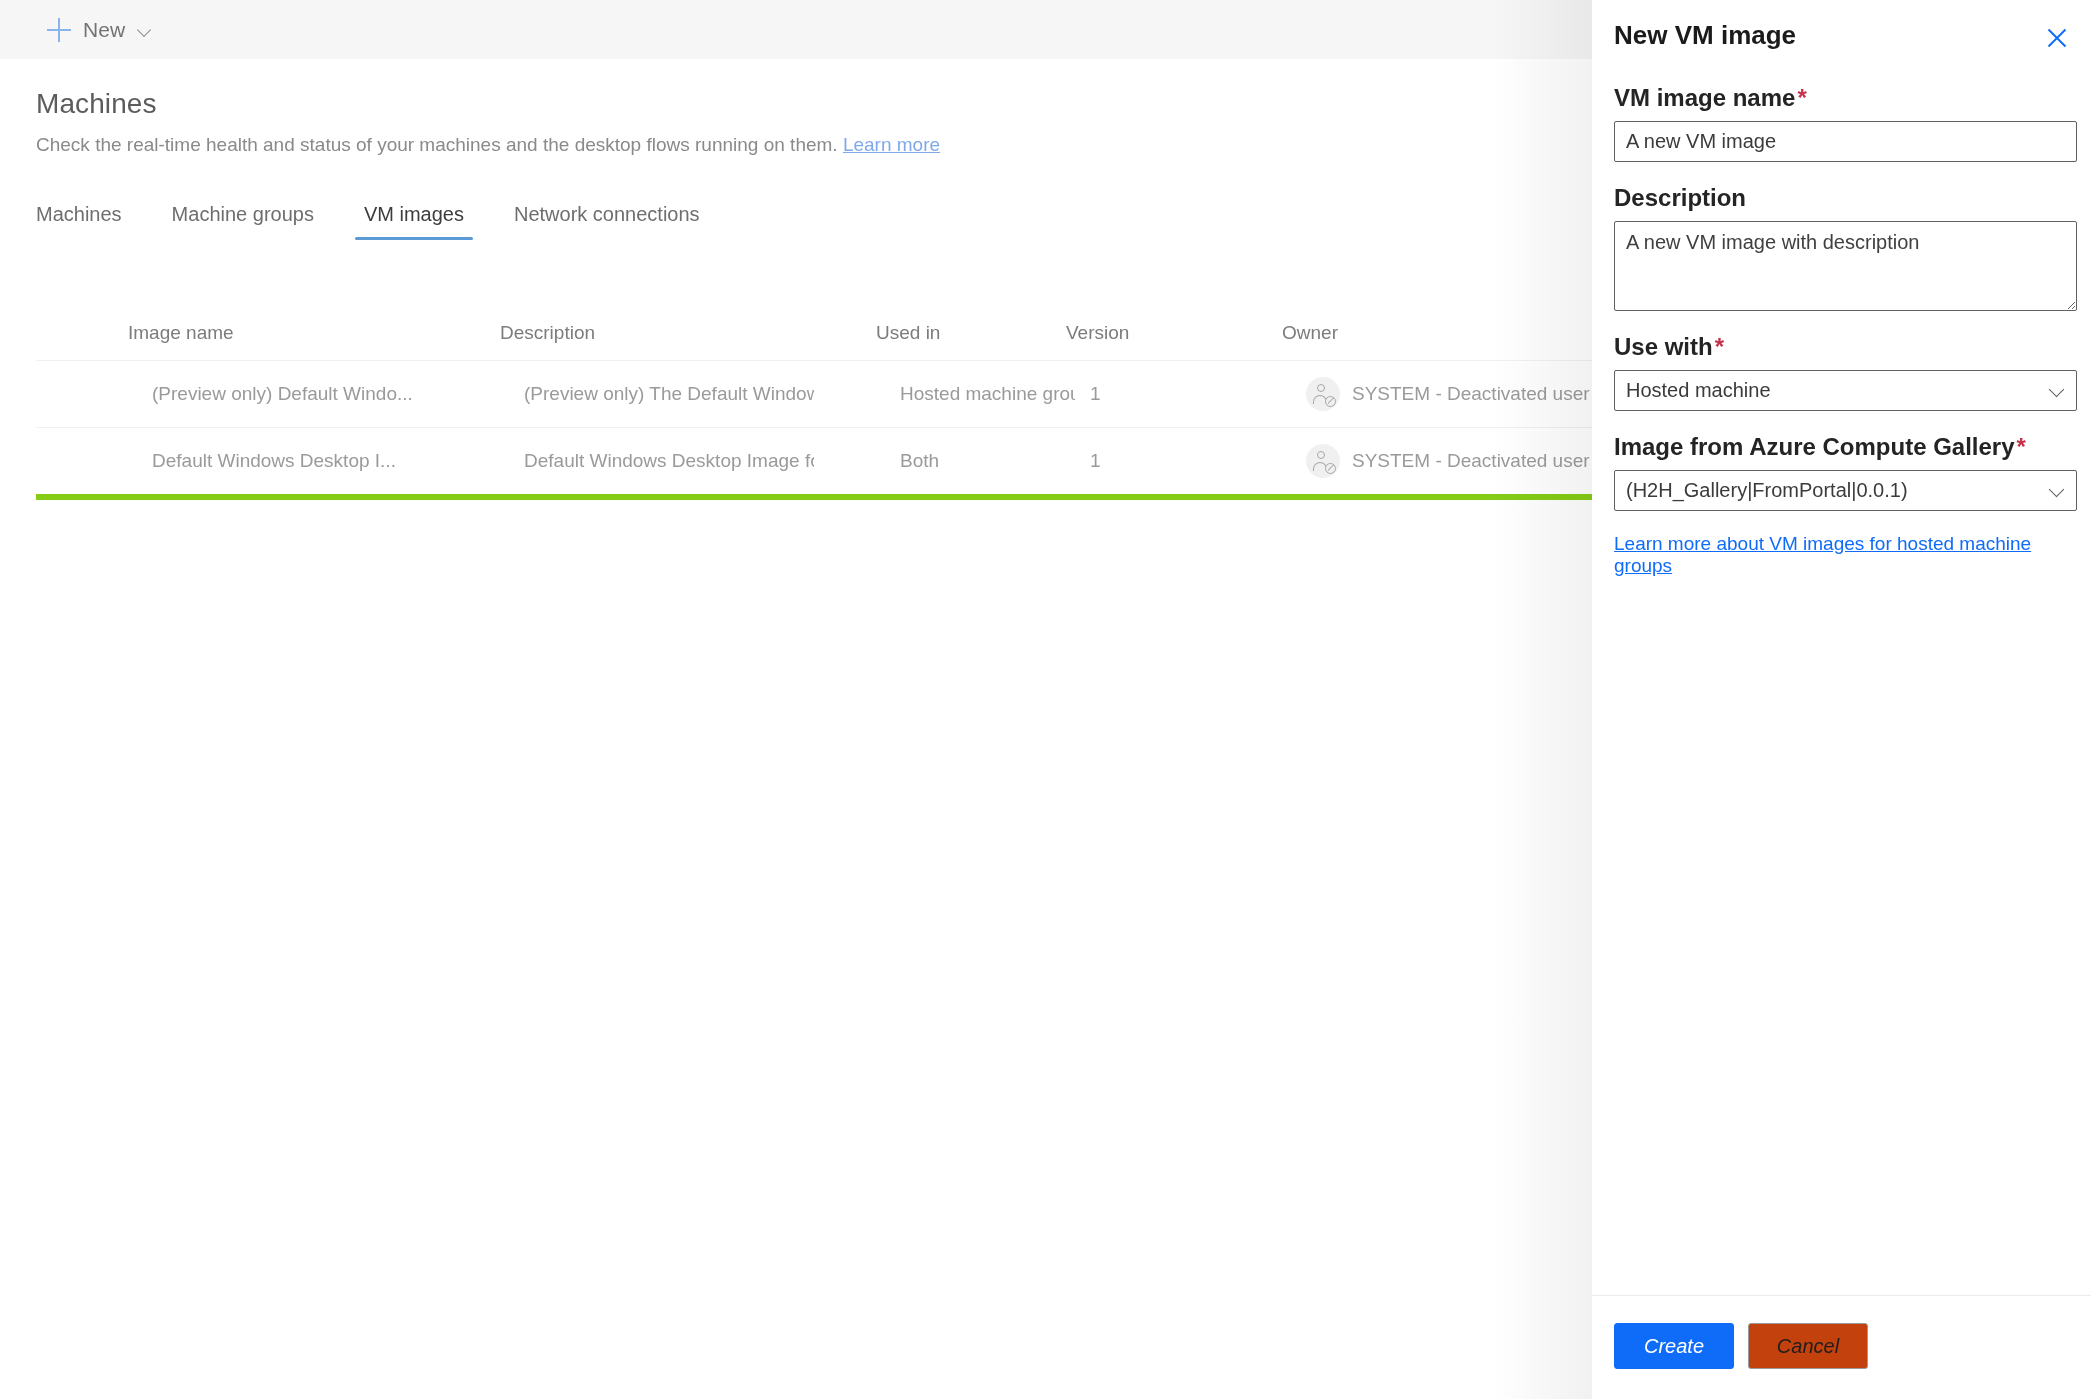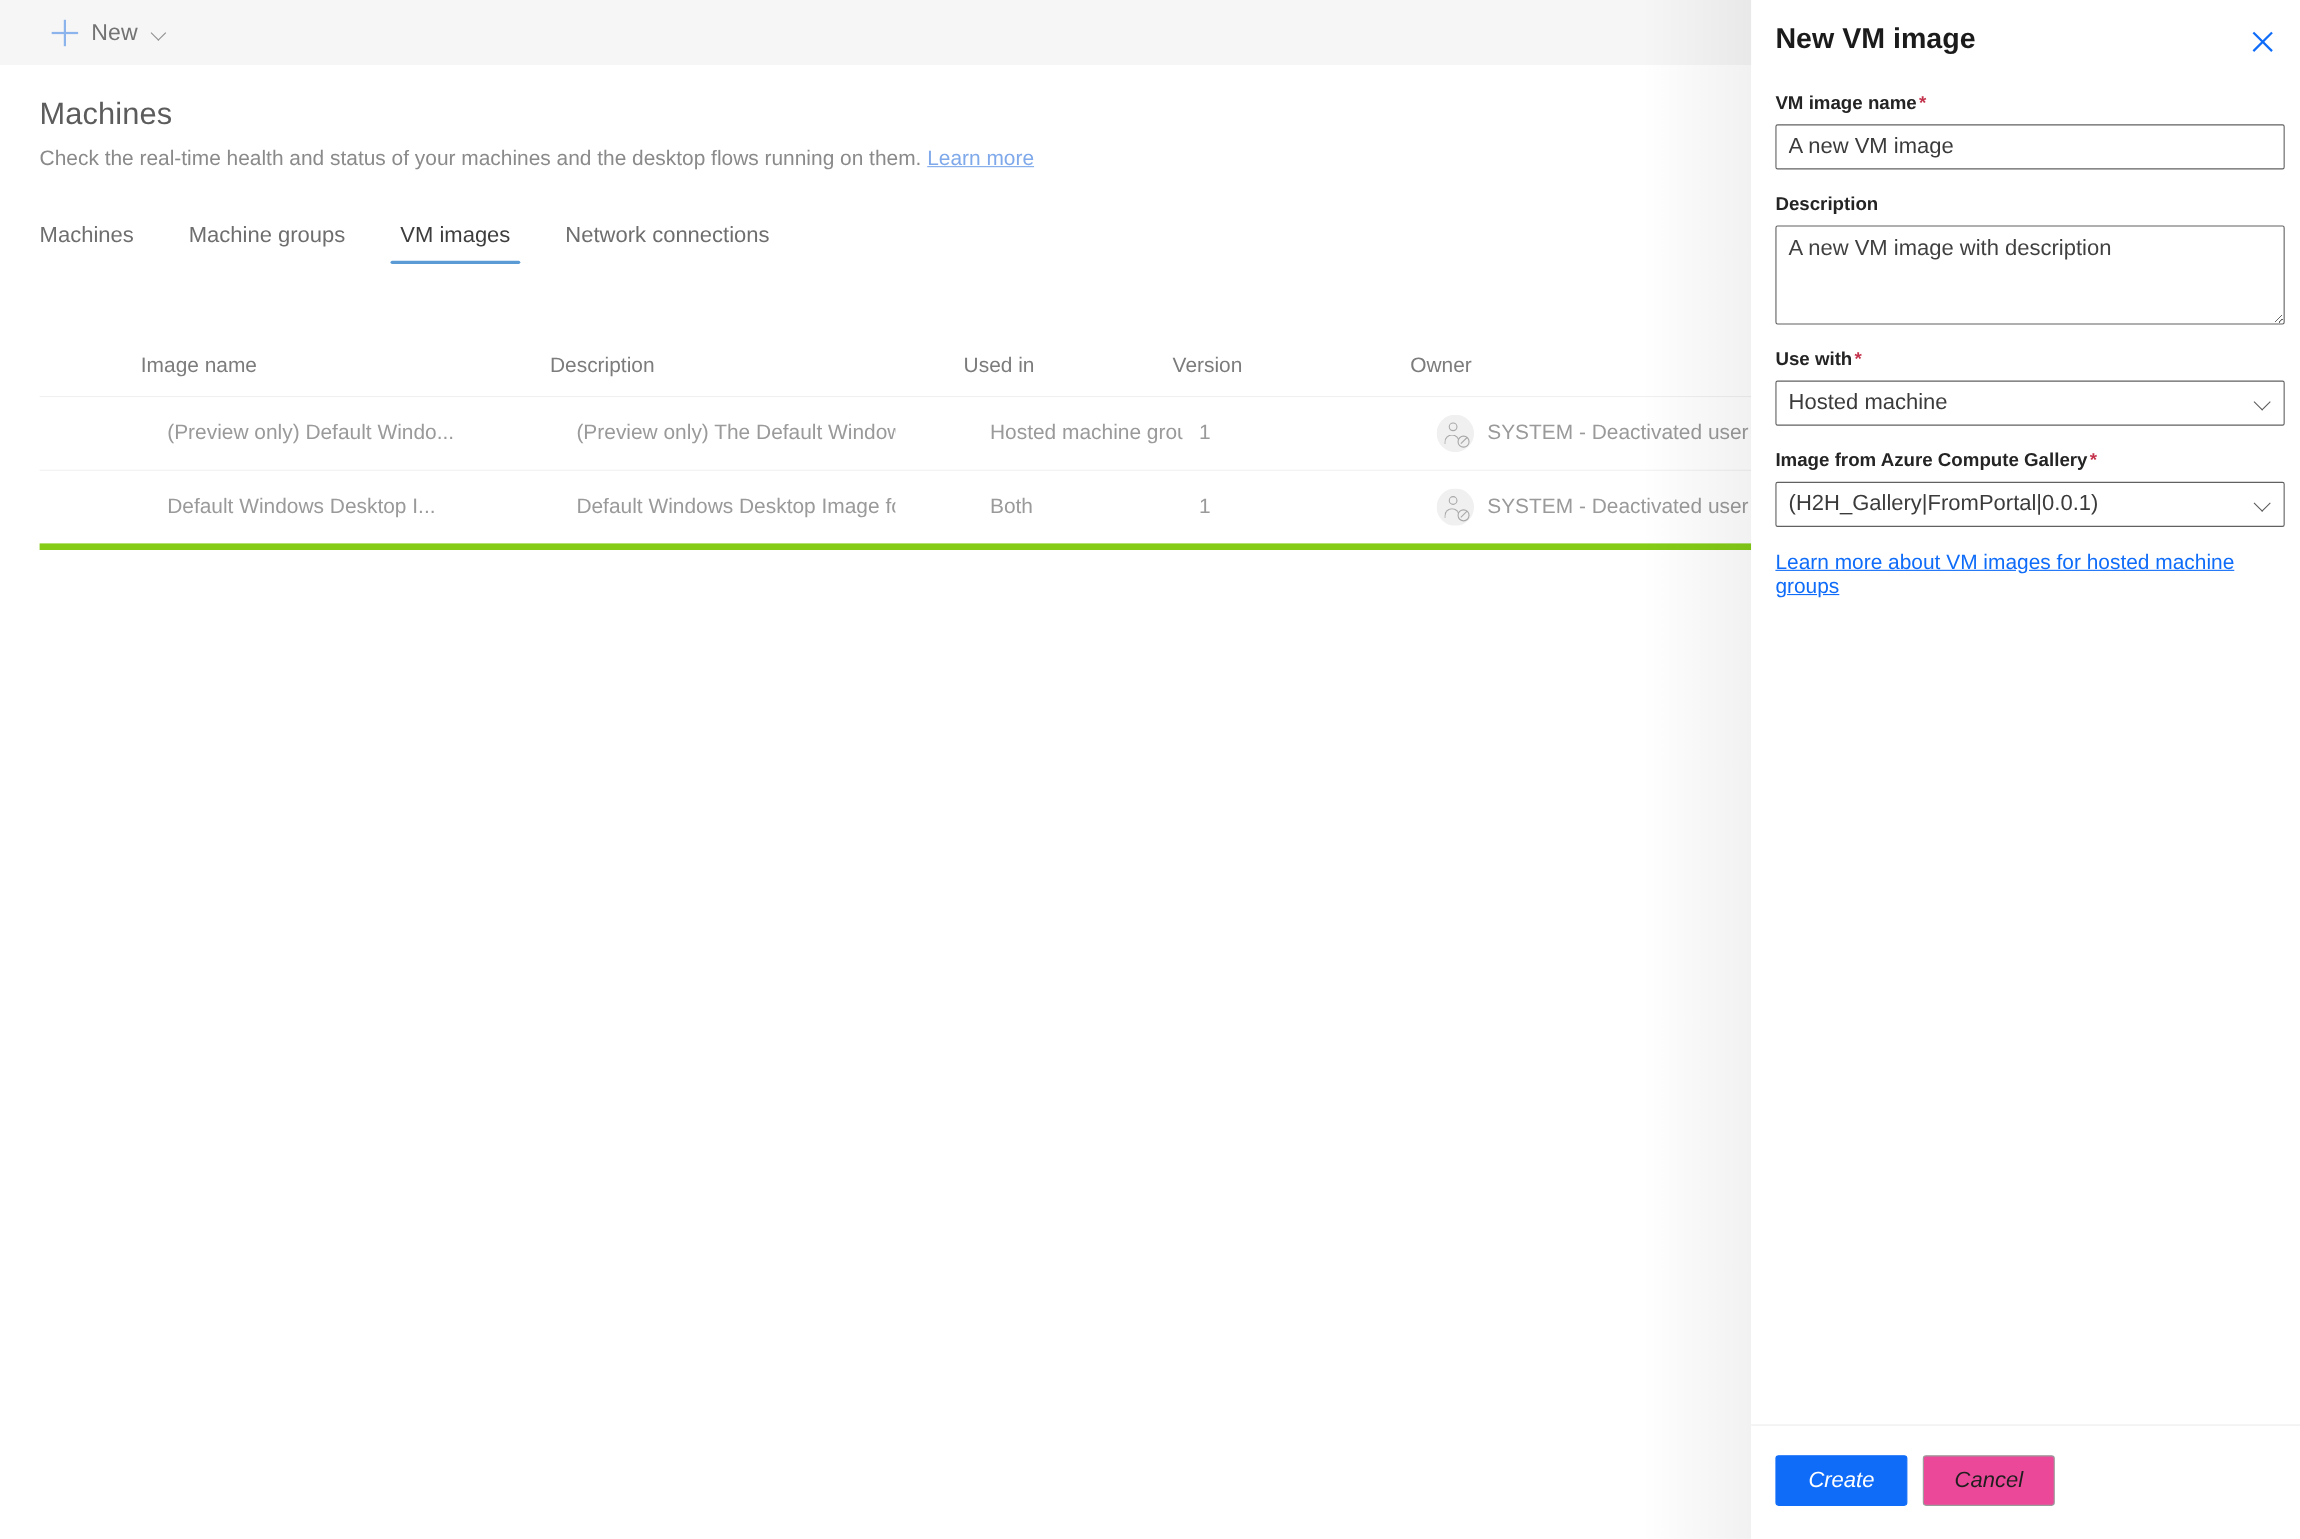--- a/index.html
+++ b/index.html
@@ -265,21 +265,21 @@
   #close-button::before { transform: rotate(45deg); }
   #close-button::after  { transform: rotate(-45deg); }
 
   #panel-body {
     position: absolute;
     left: 22px; top: 84px;
     width: 465px;
   }
   .field { margin-bottom: 22px; }
   .field-label {
-    font-size: 17px;
+    font-size: 24px;
     font-weight: 700;
     color: #242424;
     margin-bottom: 9px;
     display: block;
     white-space: nowrap;
   }
   .req { color: #c4314b; font-weight: 700; margin-left: 2px; }
 
   .textbox {
     width: 463px;
@@ -385,21 +385,21 @@
     white-space: nowrap;
     font-style: italic;
   }
   .btn-primary {
     background: #0f6cf8;
     color: #ffffff;
     border: 1px solid #0f6cf8;
     min-width: 120px;
   }
   .btn-secondary {
-    background: #ec4899;
+    background: #c2410c;
     color: #1f1f1f;
     border: 1px solid #9a9a9a;
     min-width: 120px;
     text-align: right;
   }
 </style>
 </head>
 <body>
 
 <div id="commandbar">

